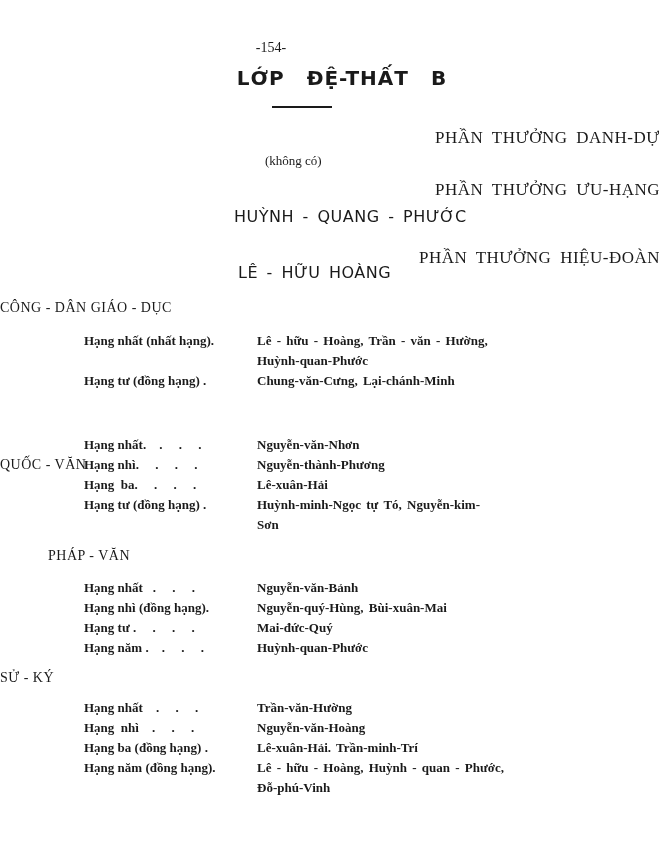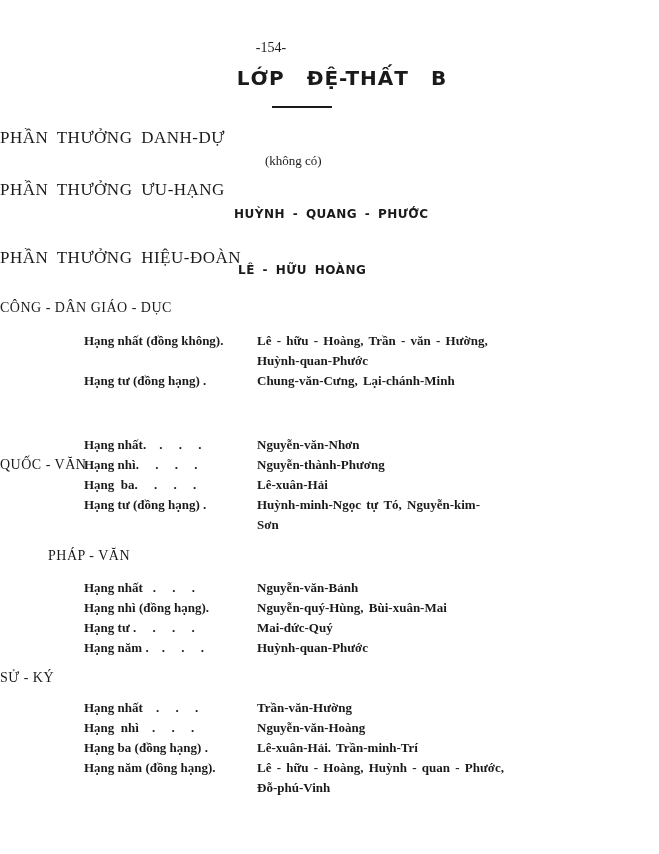--- a/index.html
+++ b/index.html
@@ -21,27 +21,27 @@
     font-family: "DejaVu Sans", sans-serif;
     font-weight: bold; font-size: 20px; letter-spacing: 1px;
     word-spacing: 14px;
     padding-left: 32px;
   }
   .title-rule {
     position: absolute; top: 106px; left: 272px; width: 60px; height: 2px;
     background: #1a1a1a;
   }
   .award-heading {
-    position: absolute; left: 0; width: 659px; text-align: left;
-    font-size: 17px; letter-spacing: 0.5px; word-spacing: 4px;
+    position: absolute; left: 0; width: 659px; text-align: right;
+    font-size: 17px; letter-spacing: 0.5px; word-spacing: 4px; padding-left: 40px;
   }
   .award-name {
     position: absolute; text-align: left;
-    font-family: "DejaVu Sans", sans-serif; font-weight: bold;
-    font-size: 12px; letter-spacing: 0.5px; word-spacing: 3px;
+    font-family: "DejaVu Sans", sans-serif; font-weight: normal;
+    font-size: 16px; letter-spacing: 0.5px; word-spacing: 3px;
   }
   .award-note { position: absolute; font-size: 13px; font-weight: normal; }
   .subject-title {
     position: absolute; left: 0; width: 659px; text-align: left;
     font-size: 14px; letter-spacing: 0.5px;
   }
   .rank-row { position: absolute; left: 84px; font-size: 13px; font-weight: bold; }
   .rank-label { position: absolute; left: 0; white-space: pre; }
   .rank-names { position: absolute; left: 173px; white-space: nowrap; word-spacing: 2px; }
 </style>
@@ -56,21 +56,21 @@
 <div class="award-note" style="top:153px; left:265px;">(không có)</div>
 
 <div class="award-heading" style="top:180px; width:620px;">PHẦN THƯỞNG ƯU-HẠNG</div>
 <div class="award-name" style="top:207px; left:234px;">HUỲNH - QUANG - PHƯỚC</div>
 
 <div class="award-heading" style="top:248px; width:620px;">PHẦN THƯỞNG HIỆU-ĐOÀN</div>
 <div class="award-name" style="top:263px; left:238px;">LÊ - HỮU   HOÀNG</div>
 
 <div class="subject-title" style="top:300px; width:630px;">CÔNG - DÂN  GIÁO - DỤC</div>
 <div class="rank-row" style="top:333px;">
-  <span class="rank-label">Hạng nhất (đồng không).</span>
+  <span class="rank-label">Hạng nhất (nhất hạng).</span>
   <span class="rank-names">Lê - hữu - Hoàng,   Trần - văn - Hường,</span>
 </div>
 <div class="rank-row" style="top:353px;">
   <span class="rank-names">Huỳnh-quan-Phước</span>
 </div>
 <div class="rank-row" style="top:373px;">
   <span class="rank-label">Hạng tư (đồng hạng) .</span>
   <span class="rank-names">Chung-văn-Cưng,  Lại-chánh-Minh</span>
 </div>
 

